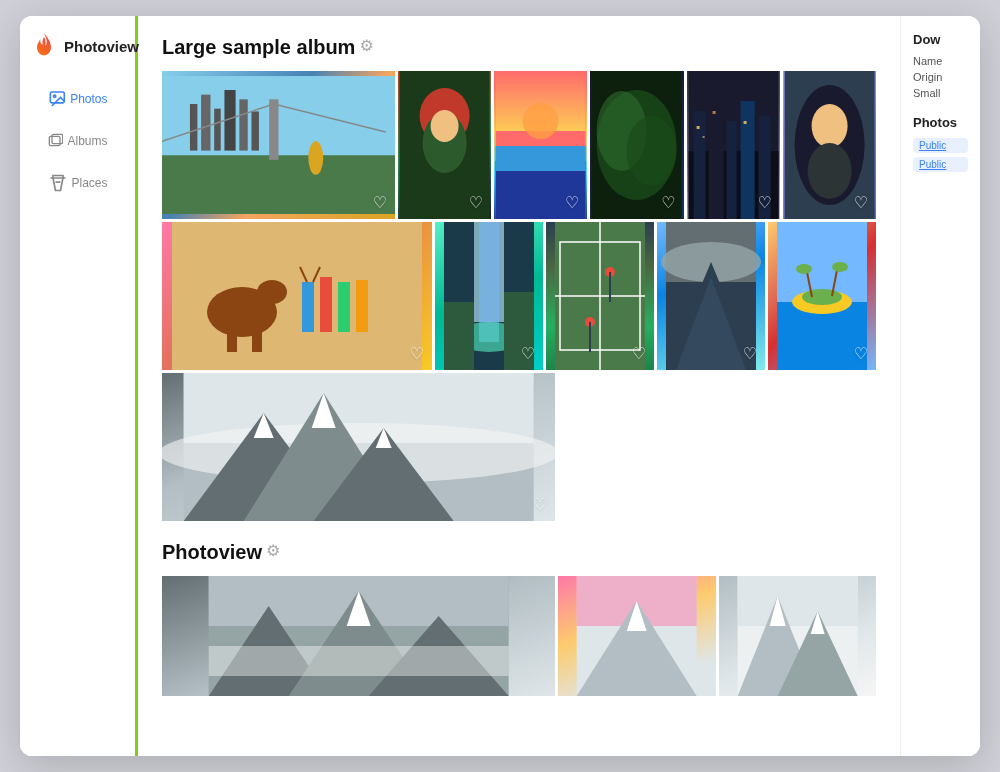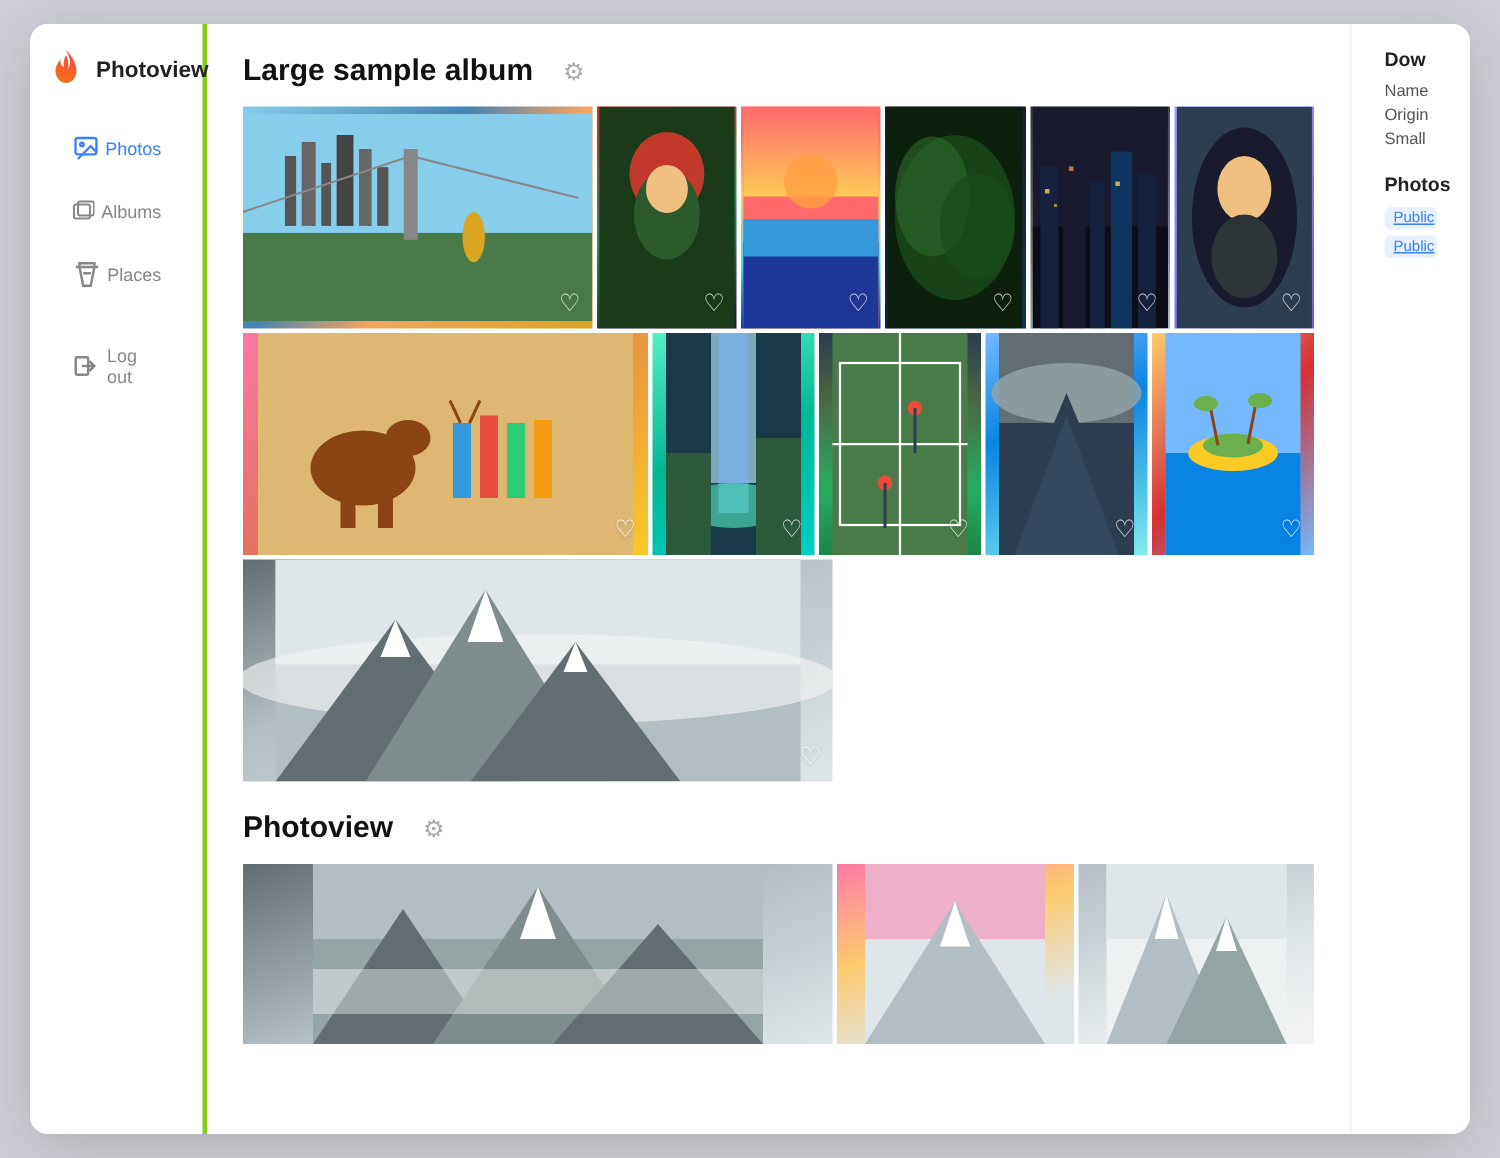--- a/index.html
+++ b/index.html
@@ -67,22 +67,22 @@
     .sidebar-item-label { font-size: 12px; }
     
     .main {
       flex: 1;
       overflow-y: auto;
       padding: 20px 24px;
       position: relative;
     }
     .section-header {
       display: flex;
-      align-items: center;
-      gap: 20px;
+      align-items: flex-start;
+      gap: 4px;
       margin-bottom: 12px;
     }
     .section-title {
       font-size: 20px;
       font-weight: 700;
       color: #111;
     }
     .settings-icon {
       color: #aaa;
       cursor: pointer;
@@ -122,21 +122,21 @@
       grid-template-columns: 2.5fr 1fr 1fr;
       gap: 3px;
     }
     .mountains-grid .photo-item { height: 120px; }
 
     
     .right-panel {
       width: 80px;
       background: #fff;
       border-left: 1px solid #eee;
-      padding: 16px 22px;
+      padding: 16px 12px;
       font-size: 12px;
       color: #555;
       flex-shrink: 0;
       overflow: hidden;
     }
     .right-panel-section {
       margin-bottom: 16px;
     }
     .right-panel-title {
       font-size: 13px;
@@ -221,28 +221,20 @@
     </div>
 
     <div class="sidebar-item">
       <svg viewBox="0 0 24 24" fill="none" stroke="#888" stroke-width="2">
         <path d="M3 6h18M6 6V3h12v3M6 6l3 15h6l3-15"></path>
         <line x1="9" y1="11" x2="15" y2="11"></line>
       </svg>
       <span class="sidebar-item-label">Places</span>
     </div>
 
-    <div class="sidebar-item" style="margin-top:16px;">
-      <svg viewBox="0 0 24 24" fill="none" stroke="#888" stroke-width="2">
-        <rect x="3" y="5" width="10" height="14" rx="1"></rect>
-        <path d="M14 8l4 4-4 4"></path>
-        <line x1="18" y1="12" x2="8" y2="12"></line>
-      </svg>
-      <span class="sidebar-item-label">Log out</span>
-    </div>
   </div>
 
   <div class="main">
 
     <div class="section-header">
       <span class="section-title">Large sample album</span>
       <span class="settings-icon">⚙</span>
     </div>
 
     <div class="photo-grid row1" style="margin-bottom:3px;">

